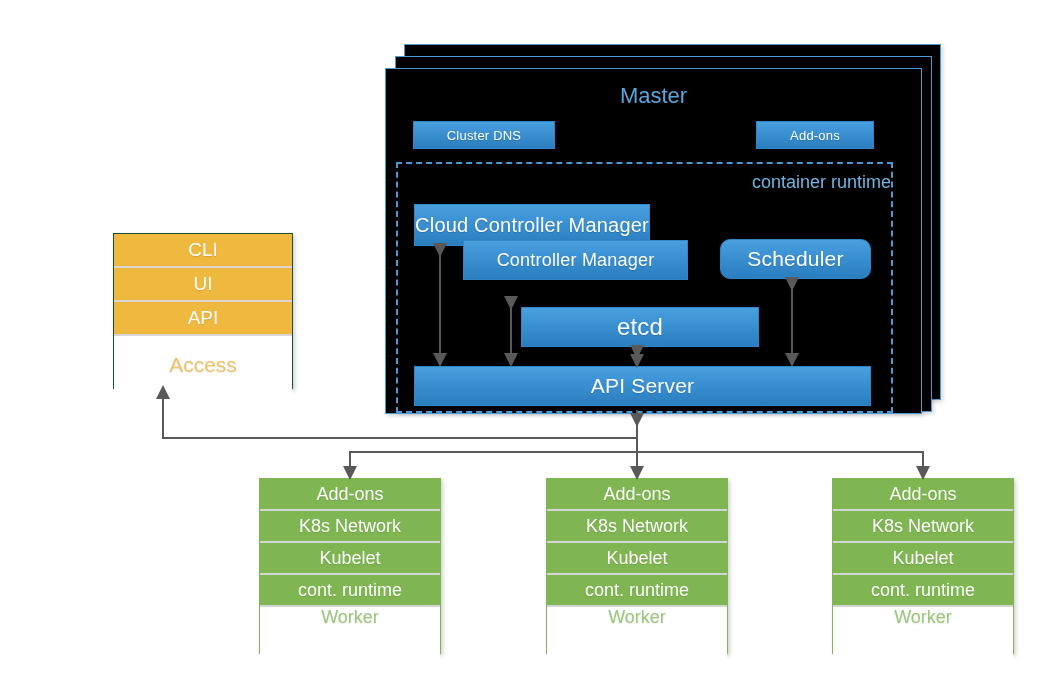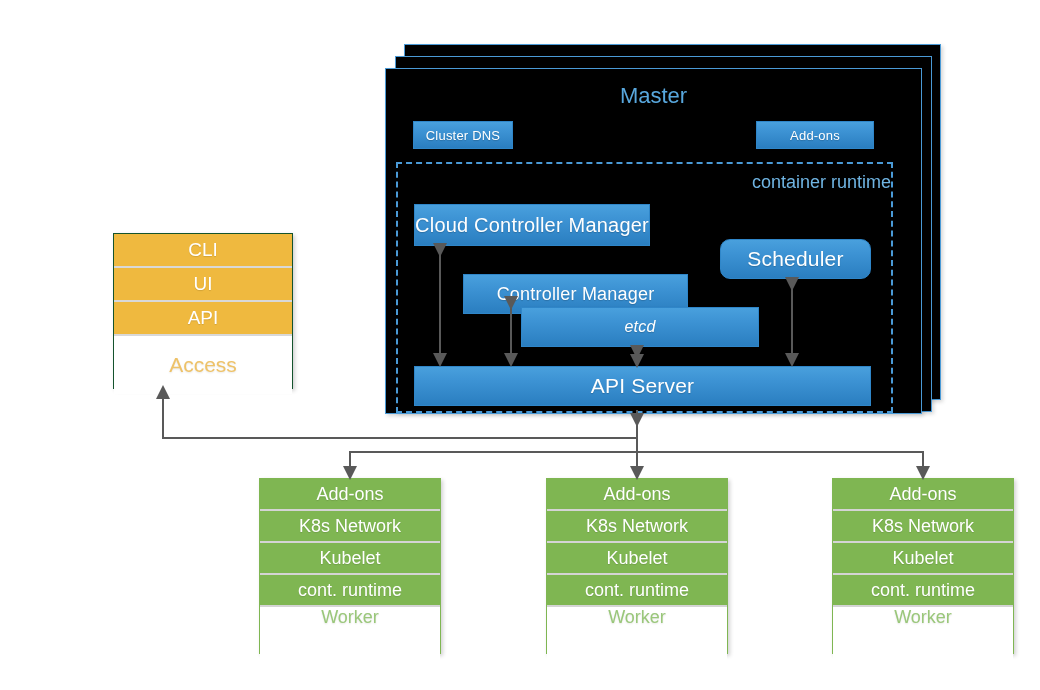--- a/index.html
+++ b/index.html
@@ -97,41 +97,41 @@
 
 <div id="stage">
 
   <div class="abs outline-box" style="left:404px;top:44px;width:537px;height:356px;"></div>
   <div class="abs outline-box" style="left:395px;top:56px;width:537px;height:356px;"></div>
 
   <div class="abs outline-box" style="left:385px;top:68px;width:537px;height:346px;">
 
     <div class="master-label" style="top:14px;left:0;">Master</div>
 
-    <div class="abs blue-box" style="left:27px;top:52px;width:100px;height:28px;font-size:13px;">
+    <div class="abs blue-box" style="left:27px;top:52px;width:142px;height:28px;font-size:13px;">
       <span>Cluster DNS</span>
     </div>
 
     <div class="abs blue-box" style="left:370px;top:52px;width:118px;height:28px;font-size:13px;">
       <span>Add-ons</span>
     </div>
 
     <div class="abs dashed-box" style="left:10px;top:93px;width:497px;height:251px;">
       <div class="runtime-label" style="top:8px;left:0;">container runtime</div>
     </div>
 
     <div class="abs blue-box" style="left:28px;top:135px;width:236px;height:42px;font-size:20px;">
       <span>Cloud Controller Manager</span>
     </div>
 
-    <div class="abs blue-box" style="left:77px;top:205px;width:225px;height:40px;font-size:18px;">
+    <div class="abs blue-box" style="left:77px;top:171px;width:225px;height:40px;font-size:18px;">
       <span>Controller Manager</span>
     </div>
 
-    <div class="abs blue-box" style="left:135px;top:238px;width:238px;height:40px;font-size:16px;font-style:italic;">
+    <div class="abs blue-box" style="left:135px;top:238px;width:238px;height:40px;font-size:24px;">
       <span>etcd</span>
     </div>
 
     <div class="abs blue-box" style="left:334px;top:170px;width:151px;height:40px;font-size:21px;border-radius:10px;">
       <span>Scheduler</span>
     </div>
 
     <div class="abs blue-box" style="left:28px;top:297px;width:457px;height:40px;font-size:21px;">
       <span>API Server</span>
     </div>

